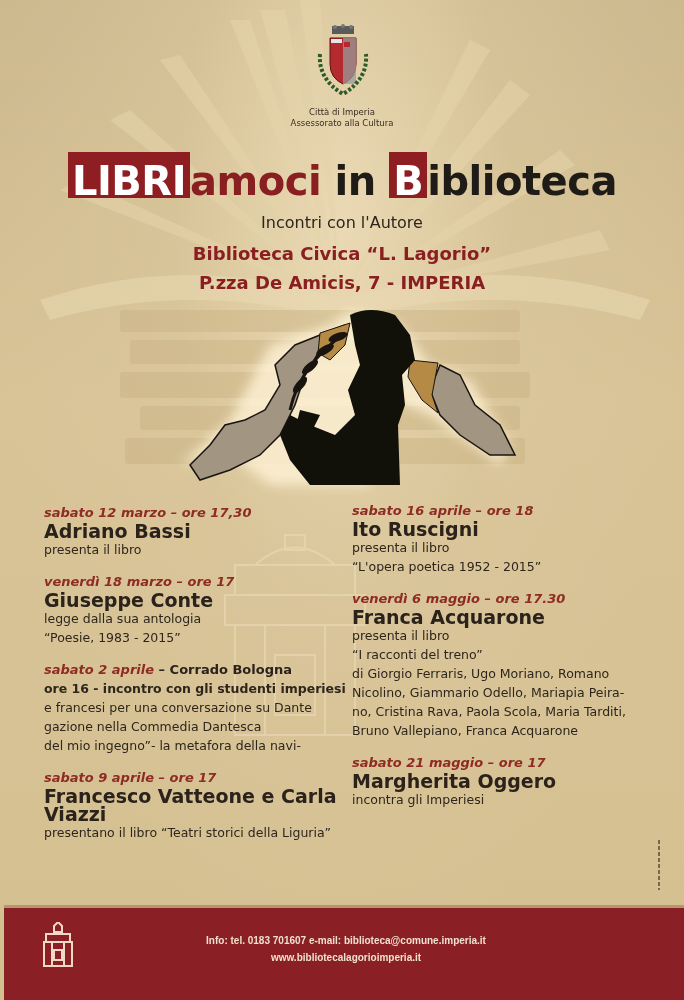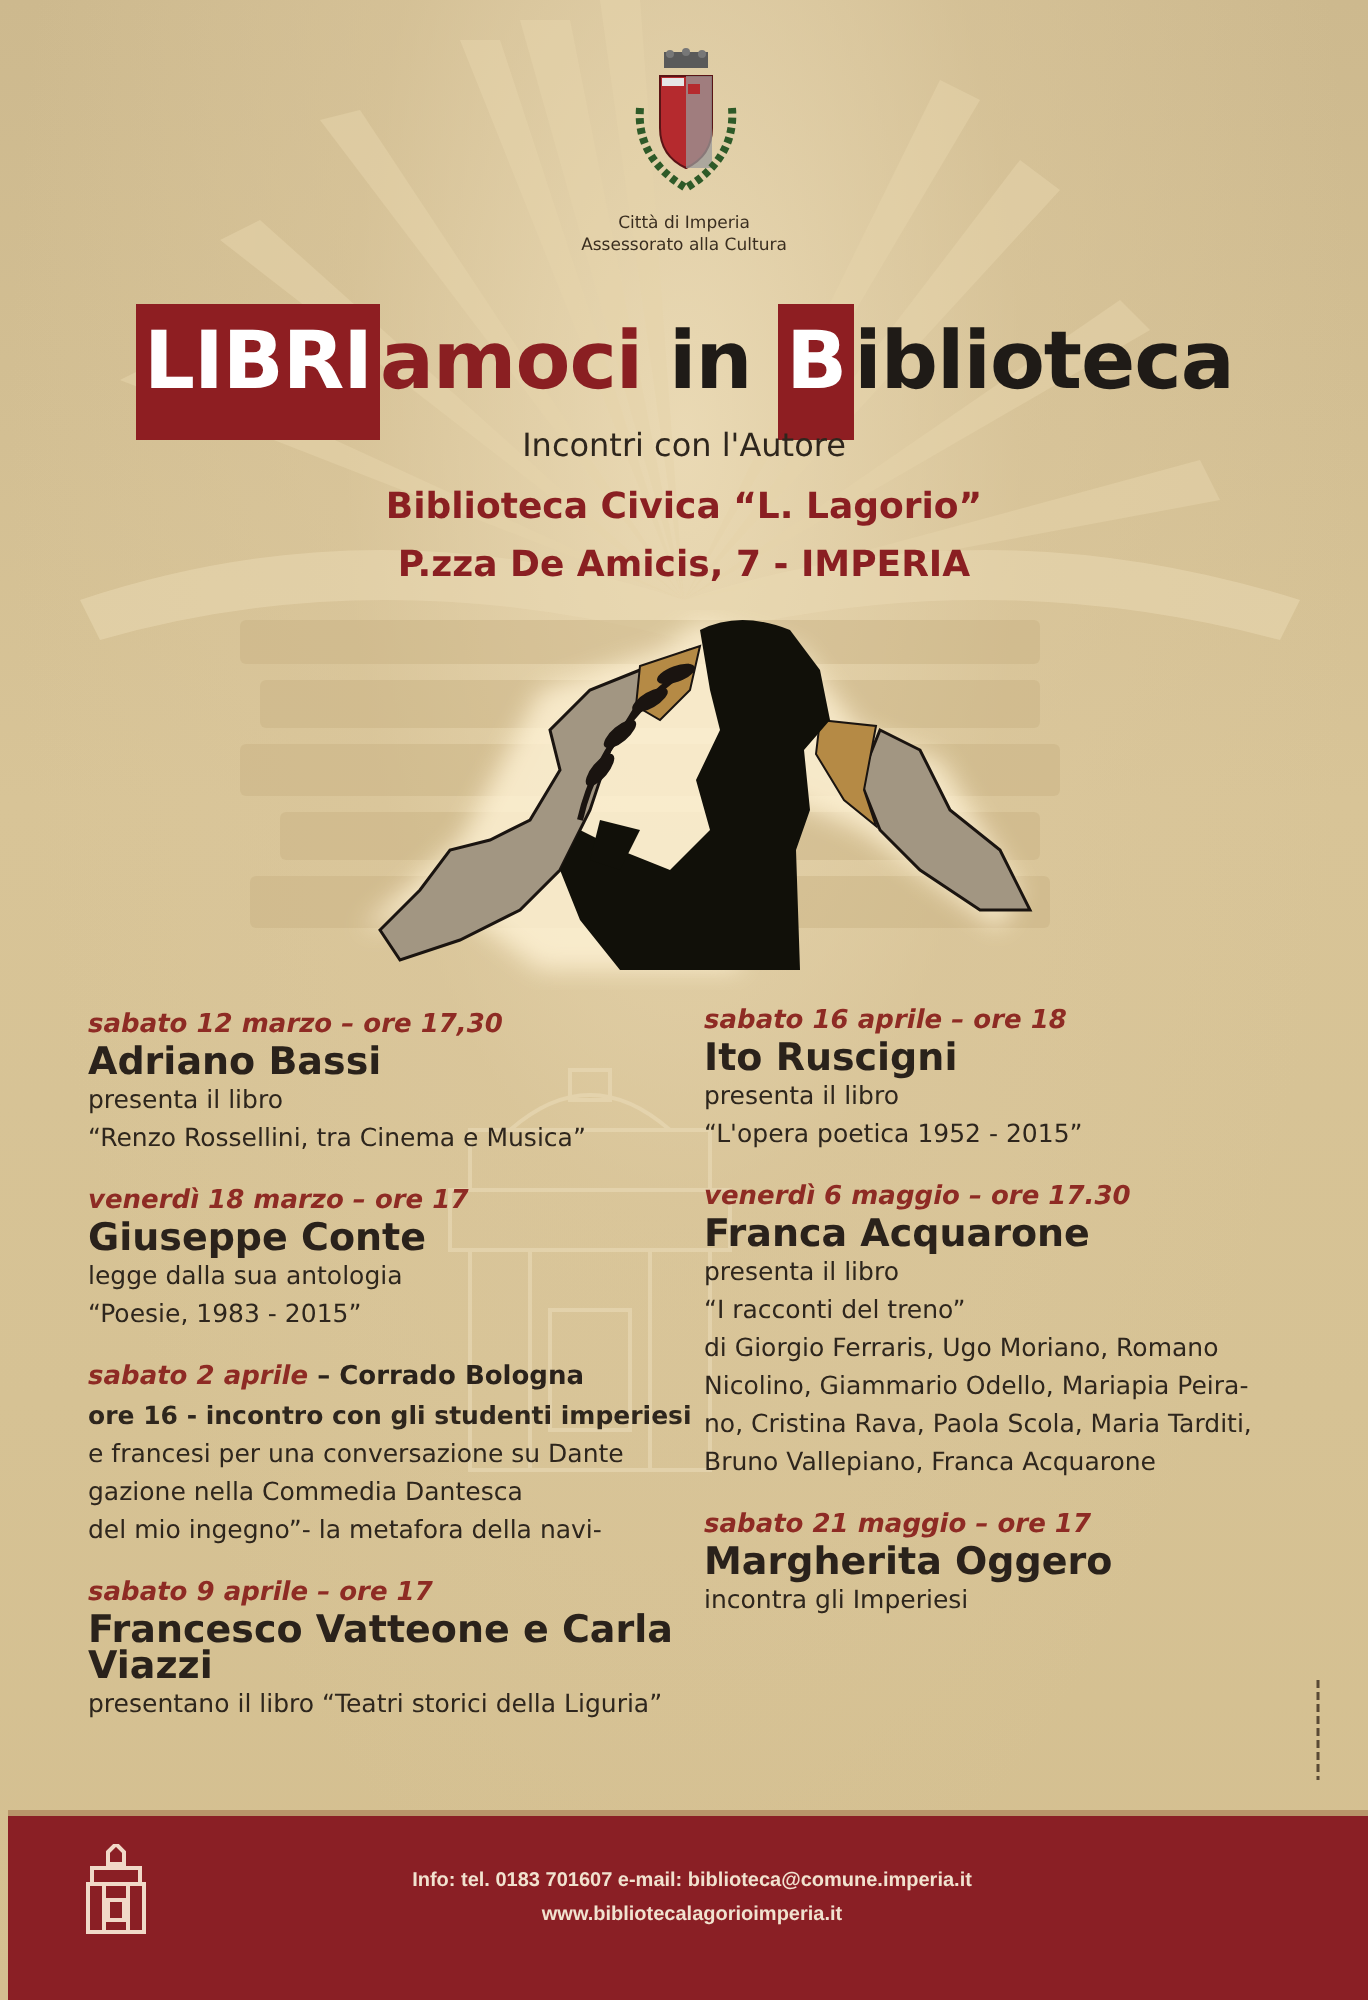--- a/index.html
+++ b/index.html
@@ -28,21 +28,21 @@
   .assessorato.l2 { top: 118px; }
 
   .title {
     position: absolute; left: 68px; top: 150px; height: 62px;
     font-family: "DejaVu Sans", sans-serif; font-weight: bold;
     font-size: 40px; line-height: 62px; letter-spacing: -0.5px;
     white-space: nowrap;
   }
   .title .box {
     display: inline-block; background: #8e1e22; color: #ffffff;
-    padding: 0 4px 0 4px; height: 68px; line-height: 58px;
+    padding: 0 4px 0 4px; height: 46px; line-height: 58px;
   }
   .title .red { color: #8a1f22; }
   .title .dark { color: #1f1b17; }
 
   .subtitle {
     position: absolute; left: 0; top: 213px; width: 684px; text-align: center;
     font-size: 16px; color: #2e261d;
   }
   .venue {
     position: absolute; left: 0; top: 243px; width: 684px; text-align: center;
@@ -179,21 +179,20 @@
 
     <path d="M180,10 Q200,0 225,10 L240,30 L245,55 L232,70 L235,100 L228,120 L230,180 L140,180 L120,155 L110,130 L120,110 L140,120 L165,130 L185,110 L178,85 L190,60 L185,40 Z" fill="#111009"></path>
     <path d="M130,105 L150,110 L140,130 L125,125 Z" fill="#111009"></path>
   </svg>
 
   <div class="col left">
     <div class="event">
       <div class="when">sabato 12 marzo – ore 17,30</div>
       <div class="who">Adriano Bassi</div>
       <div class="line">presenta il libro</div>
-      <div class="line">“Renzo Rossellini, tra Cinema e Musica”</div>
     </div>
     <div class="event">
       <div class="when">venerdì 18 marzo – ore 17</div>
       <div class="who">Giuseppe Conte</div>
       <div class="line">legge dalla sua antologia</div>
       <div class="line">“Poesie, 1983 - 2015”</div>
     </div>
     <div class="event">
       <div class="when"><span>sabato 2 aprile</span><span class="inline-name"> – Corrado Bologna</span></div>
       <div class="line" style="font-weight:bold;">ore 16 - incontro con gli studenti imperiesi</div>

